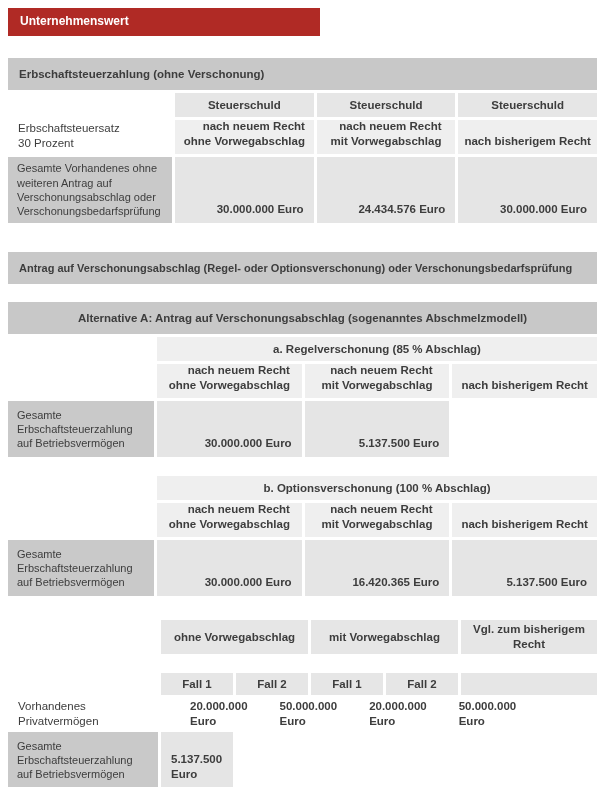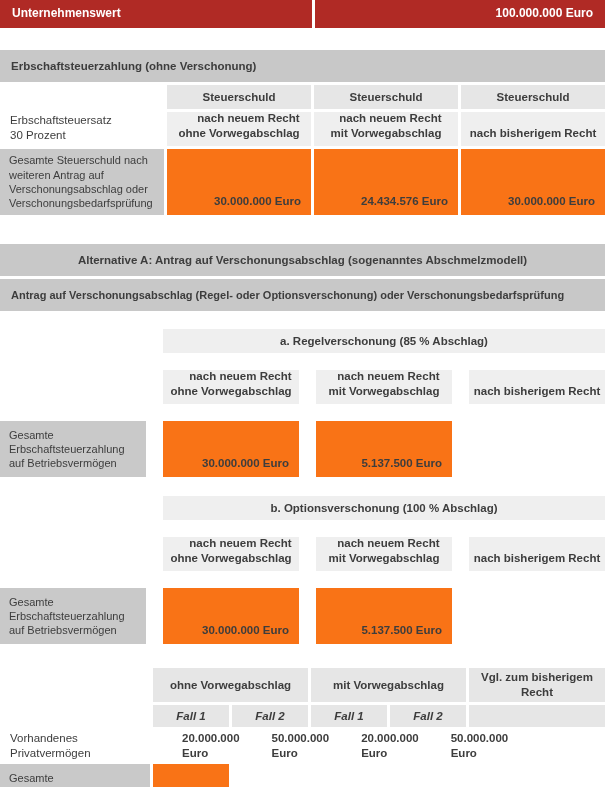--- a/index.html
+++ b/index.html
@@ -4,101 +4,100 @@
 <style>
   * { box-sizing: border-box; margin: 0; padding: 0; }
   html, body { background: #ffffff; }
   body {
     width: 605px;
     font-family: "Liberation Sans", sans-serif;
     color: #3d3d3d;
     font-size: 11.5px;
     line-height: 1.3;
   }
-  .page { width: 605px; height: 787px; padding: 0; background: #fff; overflow: hidden; }
+  .page { width: 605px; height: 787px; padding: 8px; background: #fff; overflow: hidden; }
 
   
   .redbar { display: grid; grid-template-columns: 312px 1fr; gap: 3px; height: 28px; margin-bottom: 22px; }
   .redcell { background: #b02a25; color: #ffffff; font-weight: bold; font-size: 12px; display: flex; align-items: center; }
   .redcell.l { padding-left: 12px; }
   .redcell.r { justify-content: flex-end; padding-right: 12px; }
 
   
   .bar { height: 32px; background: #c8c8c8; display: flex; align-items: center; font-weight: bold; font-size: 11.5px; white-space: nowrap; overflow: hidden; }
   .bar.left { padding-left: 11px; }
   .bar.center { justify-content: center; }
 
   
   .g3a { display: grid; grid-template-columns: 164px 1fr 1fr 1fr; gap: 3px; }
-  .g3b { display: grid; grid-template-columns: 146px 1fr 1fr 1fr; gap: 17px; }
+  .g3b { display: grid; grid-template-columns: 146px 1fr 1fr 1fr; gap: 3px; }
   .g6  { display: grid; grid-template-columns: 150px 1fr 1fr 1fr 1fr 136px; gap: 3px; }
 
   
   .hc  { background: #e6e6e6; display: flex; align-items: center; justify-content: center; font-weight: bold; }
   .shc { background: #efefef; display: flex; align-items: flex-end; justify-content: center; text-align: right; font-weight: bold; padding-bottom: 5px; white-space: pre-line; }
   .lightbar { grid-column: 2 / -1; background: #efefef; display: flex; align-items: center; justify-content: center; font-weight: bold; }
   .blank { background: transparent; }
   .lightcell { background: #e6e6e6; }
   .wlabel { white-space: pre-line; display: flex; align-items: flex-end; padding: 0 0 3px 10px; }
   .dlabel { background: #c9c9c9; white-space: pre-line; display: flex; align-items: center; padding: 4px 4px 4px 9px; font-size: 11px; }
-  .dval   { background: #f97316; display: flex; align-items: flex-end; justify-content: flex-end; padding: 6px 10px; font-weight: bold; }
+  .dval   { background: #e5e5e5; display: flex; align-items: flex-end; justify-content: flex-end; padding: 6px 10px; font-weight: bold; }
   .cval   { background: #c9c9c9; display: flex; align-items: center; justify-content: center; text-align: center; font-weight: bold; white-space: pre-line; }
   .wval   { display: flex; align-items: center; justify-content: center; text-align: left; font-weight: bold; white-space: pre-line; }
   .strip  { background: #c9c9c9; }
 
   
   .t1 { grid-template-rows: 24px 34px 66px; margin-bottom: 29px; }
   .ta { grid-template-rows: 24px 34px 56px; }
   .g6.head { grid-template-rows: 34px; margin-top: 3px; }
-  .g6.fall { grid-template-rows: 22px; margin-top: 3px; font-style: italic; }
+  .g6.fall { grid-template-rows: 22px; margin-top: 19px; }
   .g6.priv { grid-template-rows: 32px; margin-top: 3px; gap: 32px; }
   .g6.last { grid-template-rows: 12px 42px; gap: 2px 3px; margin-top: 2px; }
   .span23 { grid-column: 2 / 4; }
   .span45 { grid-column: 4 / 6; }
   .rowspan { grid-row: 1 / 3; }
   .ghc { background: #e6e6e6; display: flex; align-items: center; justify-content: center; text-align: center; font-weight: bold; white-space: pre-line; }
 </style>
 </head>
 <body>
 
 <div class="page">
 
   <div class="redbar">
     <div class="redcell l">Unternehmenswert</div>
-    <div class="redcell r">100.000.000 Euro</div>
   </div>
 
   <div class="bar left" style="margin-bottom:3px;">Erbschaftsteuerzahlung (ohne Verschonung)</div>
 
   <div class="g3a t1">
     <div class="blank"></div>
     <div class="hc">Steuerschuld</div>
     <div class="hc">Steuerschuld</div>
     <div class="hc">Steuerschuld</div>
 
     <div class="wlabel">Erbschaftsteuersatz
 30 Prozent</div>
     <div class="shc">nach neuem Recht
 ohne Vorwegabschlag</div>
     <div class="shc">nach neuem Recht
 mit Vorwegabschlag</div>
     <div class="shc">nach bisherigem Recht</div>
 
-    <div class="dlabel">Gesamte Steuerschuld nach
+    <div class="dlabel">Gesamte Vorhandenes ohne
 weiteren Antrag auf
 Verschonungsabschlag oder
 Verschonungsbedarfsprüfung</div>
     <div class="dval">30.000.000 Euro</div>
     <div class="dval">24.434.576 Euro</div>
     <div class="dval">30.000.000 Euro</div>
   </div>
 
+  <div class="bar left" style="margin-bottom:18px; font-size:11px;">Antrag auf Verschonungsabschlag (Regel- oder Optionsverschonung) oder Verschonungsbedarfsprüfung</div>
+
   <div class="bar center" style="margin-bottom:3px;">Alternative A: Antrag auf Verschonungsabschlag (sogenanntes Abschmelzmodell)</div>
-
-  <div class="bar left" style="margin-bottom:18px; font-size:11px;">Antrag auf Verschonungsabschlag (Regel- oder Optionsverschonung) oder Verschonungsbedarfsprüfung</div>
 
   <div class="g3b ta" style="margin-bottom:19px;">
     <div class="blank"></div>
     <div class="lightbar">a. Regelverschonung (85 % Abschlag)</div>
 
     <div class="blank"></div>
     <div class="shc">nach neuem Recht
 ohne Vorwegabschlag</div>
     <div class="shc">nach neuem Recht
 mit Vorwegabschlag</div>
@@ -119,20 +118,21 @@
     <div class="shc">nach neuem Recht
 ohne Vorwegabschlag</div>
     <div class="shc">nach neuem Recht
 mit Vorwegabschlag</div>
     <div class="shc">nach bisherigem Recht</div>
 
     <div class="dlabel">Gesamte
 Erbschaftsteuerzahlung
 auf Betriebsvermögen</div>
     <div class="dval">30.000.000 Euro</div>
+    <div class="dval">16.420.365 Euro</div>
     <div class="dval">5.137.500 Euro</div>
   </div>
 
 
   <div class="g6 head">
     <div class="blank"></div>
     <div class="ghc span23">ohne Vorwegabschlag</div>
     <div class="ghc span45">mit Vorwegabschlag</div>
     <div class="ghc">Vgl. zum bisherigem
 Recht</div>

